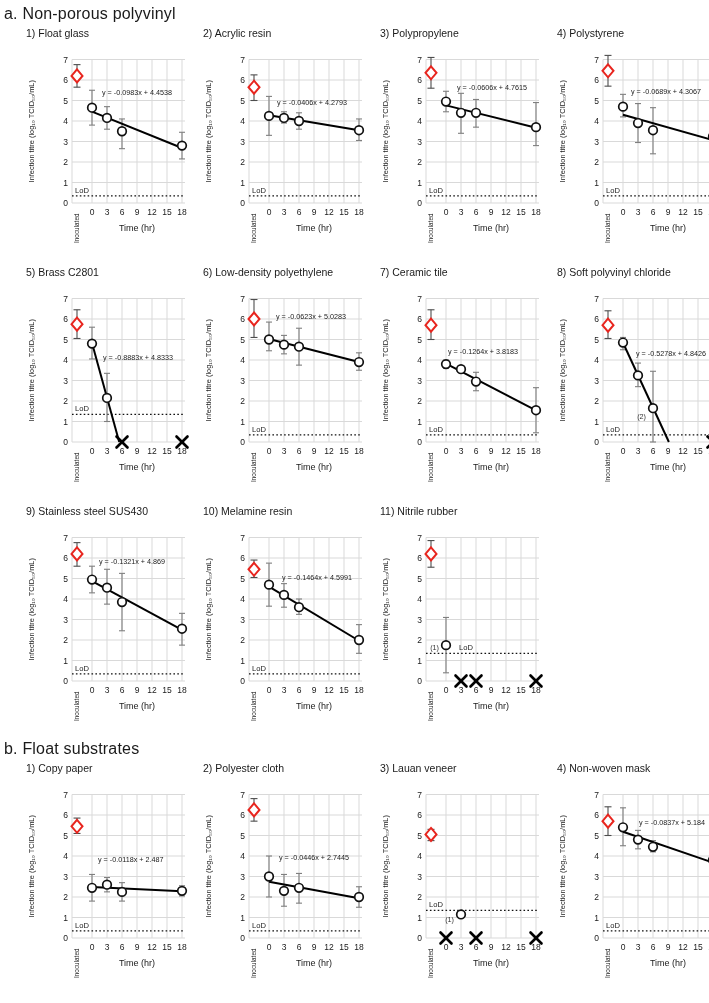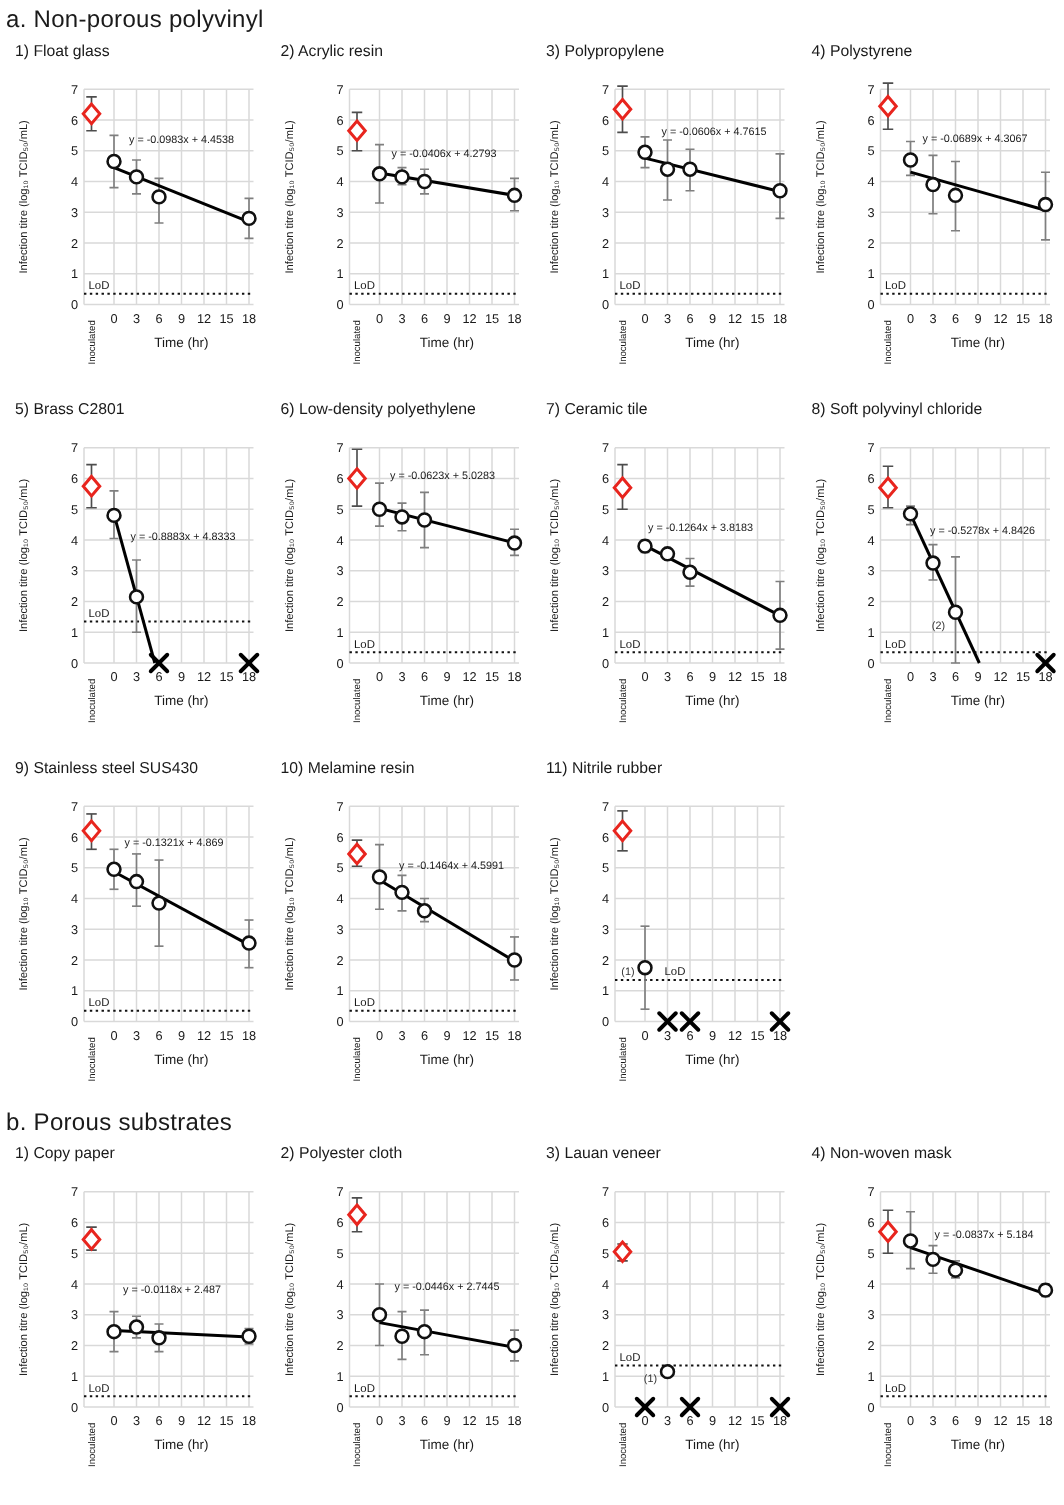--- a/index.html
+++ b/index.html
@@ -12,21 +12,21 @@
   .section-header{
     font-size:16px;
     margin:3px 0 2px 2px;
     letter-spacing:0.2px;
   }
   .panel-grid{
     display:grid;
     grid-template-columns:repeat(4,176px);
     column-gap:1px;
     row-gap:14px;
-    margin-left:4px;
+    margin-left:20px;
   }
   .panel{width:175px;height:225px;}
   svg text{
     font-family:"Liberation Sans","DejaVu Sans",sans-serif;
     fill:#1a1a1a;
   }
   .t-title{font-size:10.5px;}
   .t-tick{font-size:8.5px;}
   .t-ylab{font-size:7.4px;}
   .t-xlab{font-size:9px;}
@@ -772,21 +772,21 @@
           </g>
           <g stroke="#4d4d4d" stroke-width="1.1">
             <line x1="55" y1="64.22500000000001" x2="55" y2="37.57500000000002"></line>
             <line x1="51.5" y1="64.22500000000001" x2="58.5" y2="64.22500000000001"></line>
             <line x1="51.5" y1="37.57500000000002" x2="58.5" y2="37.57500000000002"></line>
           </g>
           <path d="M 55 44.39999999999999 L 60.5 50.89999999999999 L 55 57.39999999999999 L 49.5 50.89999999999999 Z" fill="#ffffff" stroke="#e8251e" stroke-width="2"></path>
           <text x="63" y="147.175" class="t-ann" text-anchor="end">(1)</text>
         </svg></div>
     </div>
-  <div class="section-header" style="margin-top:12px;">b. Porous substrates</div>
+  <div class="section-header" style="margin-top:12px;">b. Float substrates</div>
   <div class="panel-grid" id="grid-b">
       <div class="panel"><svg viewBox="0 0 175 225" width="175" height="225">
           <text x="4" y="12" class="t-title" text-anchor="start">1) Copy paper</text>
           <g stroke="#d9d9d9" stroke-width="1">
             <line x1="50" y1="178" x2="163" y2="178"></line>
             <line x1="50" y1="157.5" x2="163" y2="157.5"></line>
             <line x1="50" y1="137" x2="163" y2="137"></line>
             <line x1="50" y1="116.5" x2="163" y2="116.5"></line>
             <line x1="50" y1="96" x2="163" y2="96"></line>
             <line x1="50" y1="75.5" x2="163" y2="75.5"></line>

